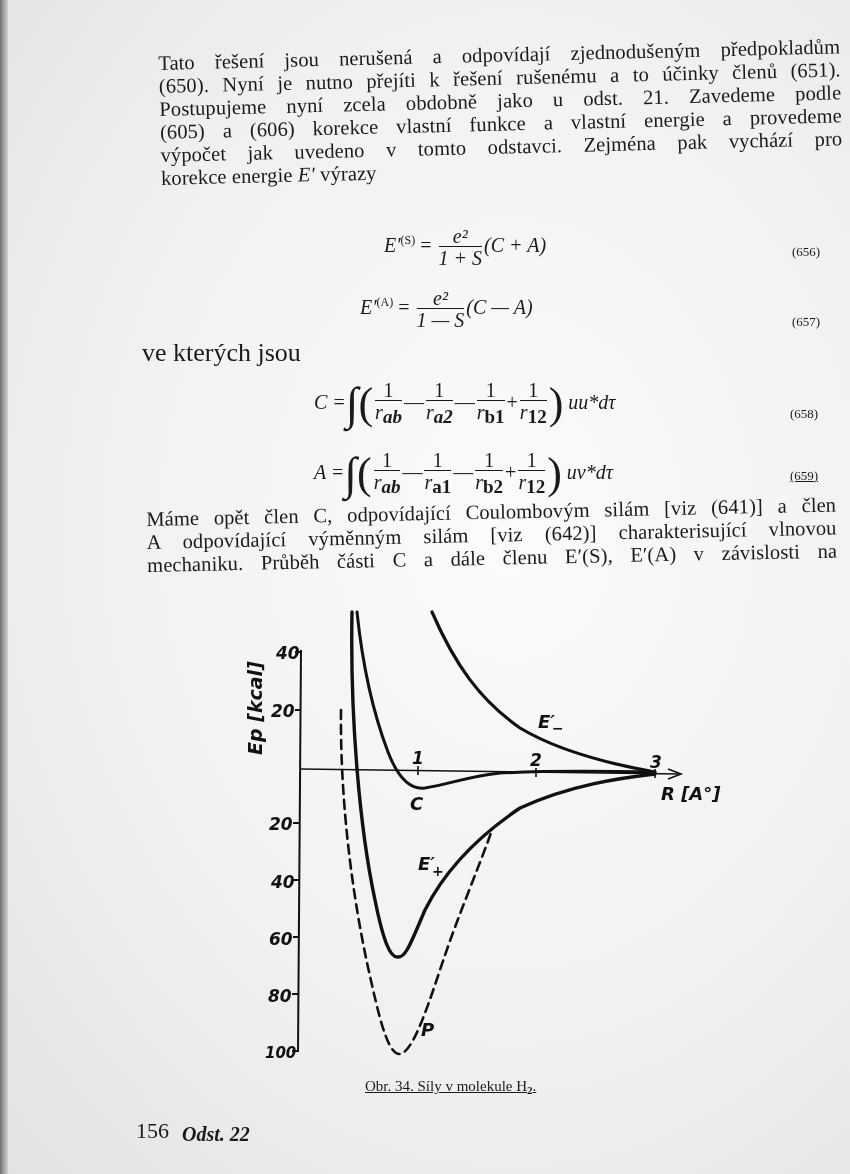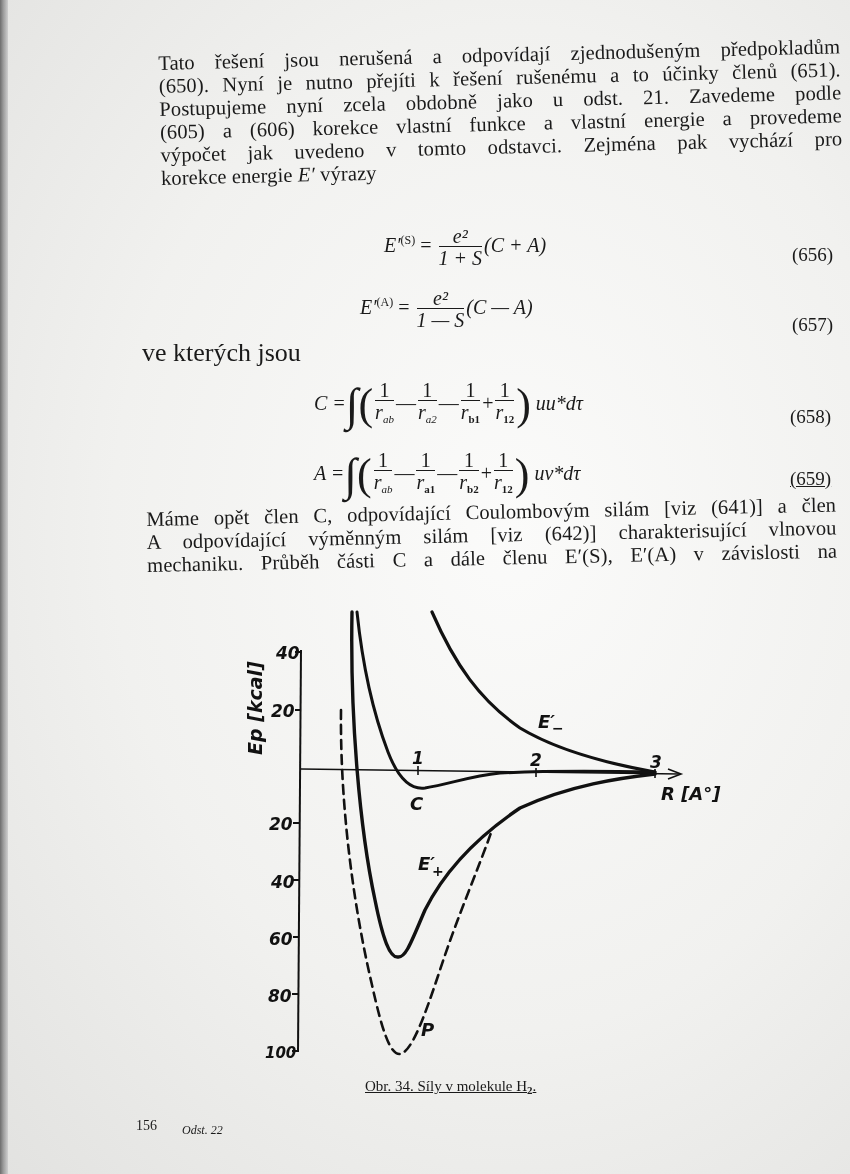--- a/index.html
+++ b/index.html
@@ -10,32 +10,32 @@
     background:linear-gradient(90deg,#6d6d6d 0%,#9a9a9a 40%,#cfcfcf 100%);}
   .para{position:absolute;left:158px;width:682px;font-size:20.5px;line-height:23px;
     text-align:justify;letter-spacing:0.1px;}
   .para .ln{display:block;text-align:justify;text-align-last:justify;white-space:nowrap;}
   .para .ln.last{text-align-last:left;}
   .para1{top:52px;transform:rotate(-1.4deg);transform-origin:0 0;}
   .para2{top:508px;left:146px;width:690px;transform:rotate(-1.2deg);transform-origin:0 0;}
   i{font-style:italic;}
   sup{font-size:12px;vertical-align:8px;line-height:0;}
   .eq{position:absolute;font-size:20px;}
-  .eqnum{position:absolute;font-size:19px;}
+  .eqnum{position:absolute;font-size:13px;}
   .frac{display:inline-block;vertical-align:middle;text-align:center;margin:0 2px;}
   .frac .n{display:block;border-bottom:1.3px solid #1a1a1a;padding:0 3px;line-height:20px;}
   .frac .d{display:block;line-height:22px;}
-  .sub{font-size:11px;vertical-align:-4px;}
+  .sub{font-size:19px;vertical-align:-4px;font-weight:bold;}
   .big{font-size:46px;vertical-align:middle;line-height:1;}
   .paren{font-size:44px;vertical-align:middle;line-height:1;font-weight:100;}
   .intro{position:absolute;left:142px;top:338px;font-size:26px;}
   .caption{position:absolute;left:365px;top:1078px;font-size:15px;text-decoration:underline;}
   .caption .s{font-size:11px;font-weight:bold;vertical-align:-3px;}
-  .pageno{position:absolute;left:136px;top:1118px;font-size:14px;}
-  .section{position:absolute;left:182px;top:1123px;font-size:12px;font-style:italic;font-weight:normal;}
+  .pageno{position:absolute;left:136px;top:1118px;font-size:22px;}
+  .section{position:absolute;left:182px;top:1123px;font-size:20px;font-style:italic;font-weight:bold;}
   svg text{font-family:"DejaVu Sans",sans-serif;font-style:italic;font-weight:bold;fill:#111;}
 </style>
 </head>
 <body>
 
 <div class="binding"></div>
 
 <div class="para para1">
   <span class="ln">Tato řešení jsou nerušená a odpovídají zjednodušeným předpokladům</span>
   <span class="ln">(650). Nyní je nutno přejíti k řešení rušenému a to účinky členů (651).</span>

